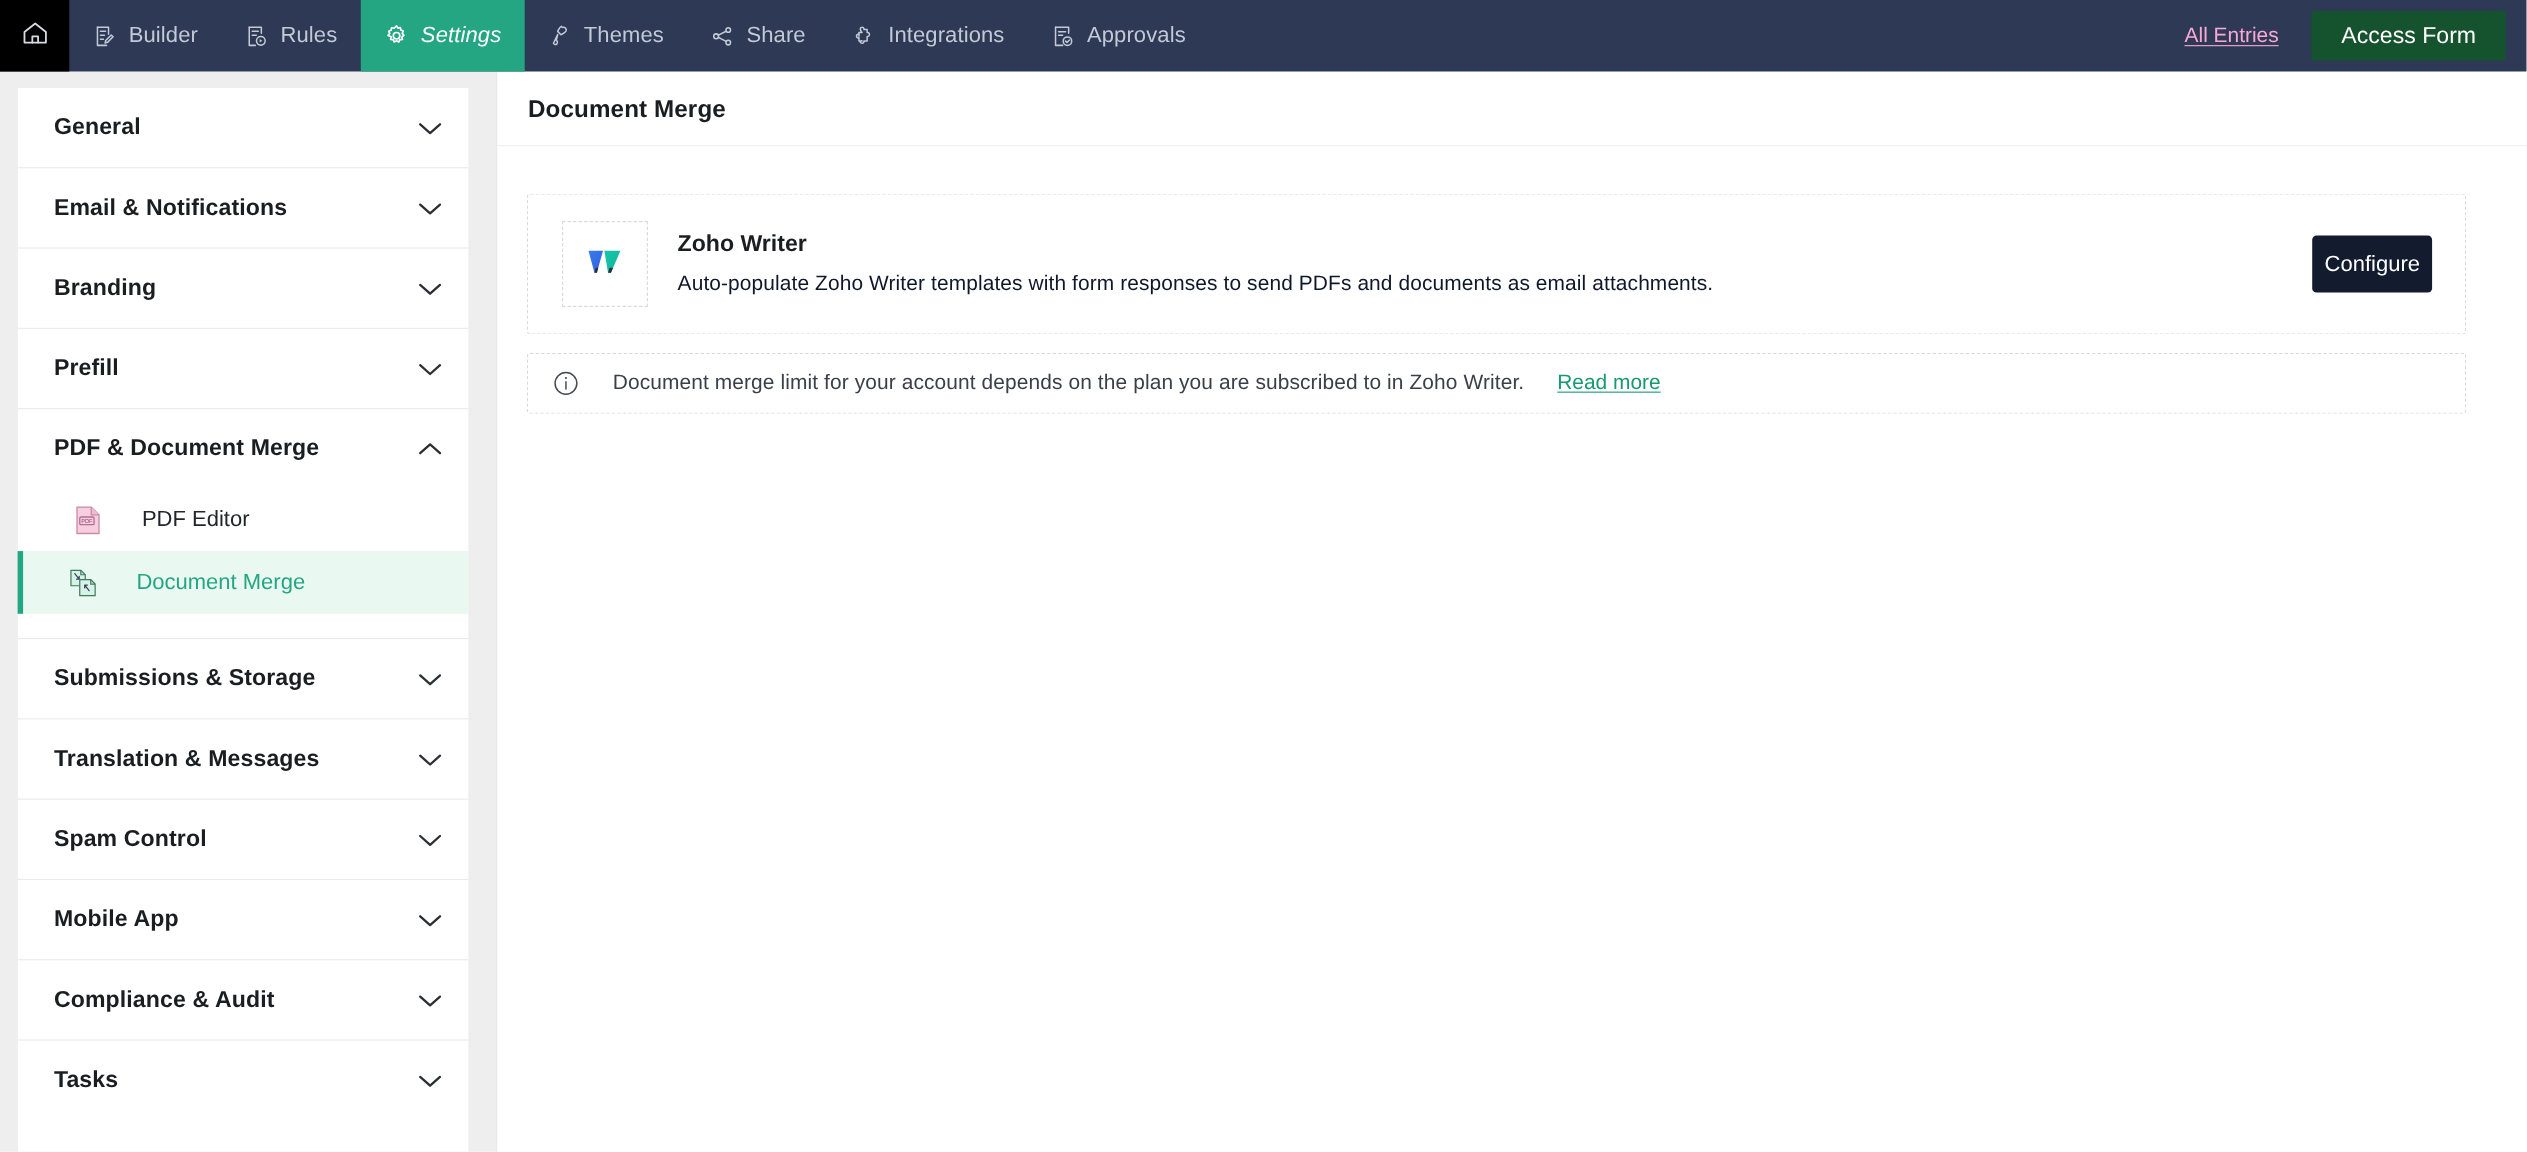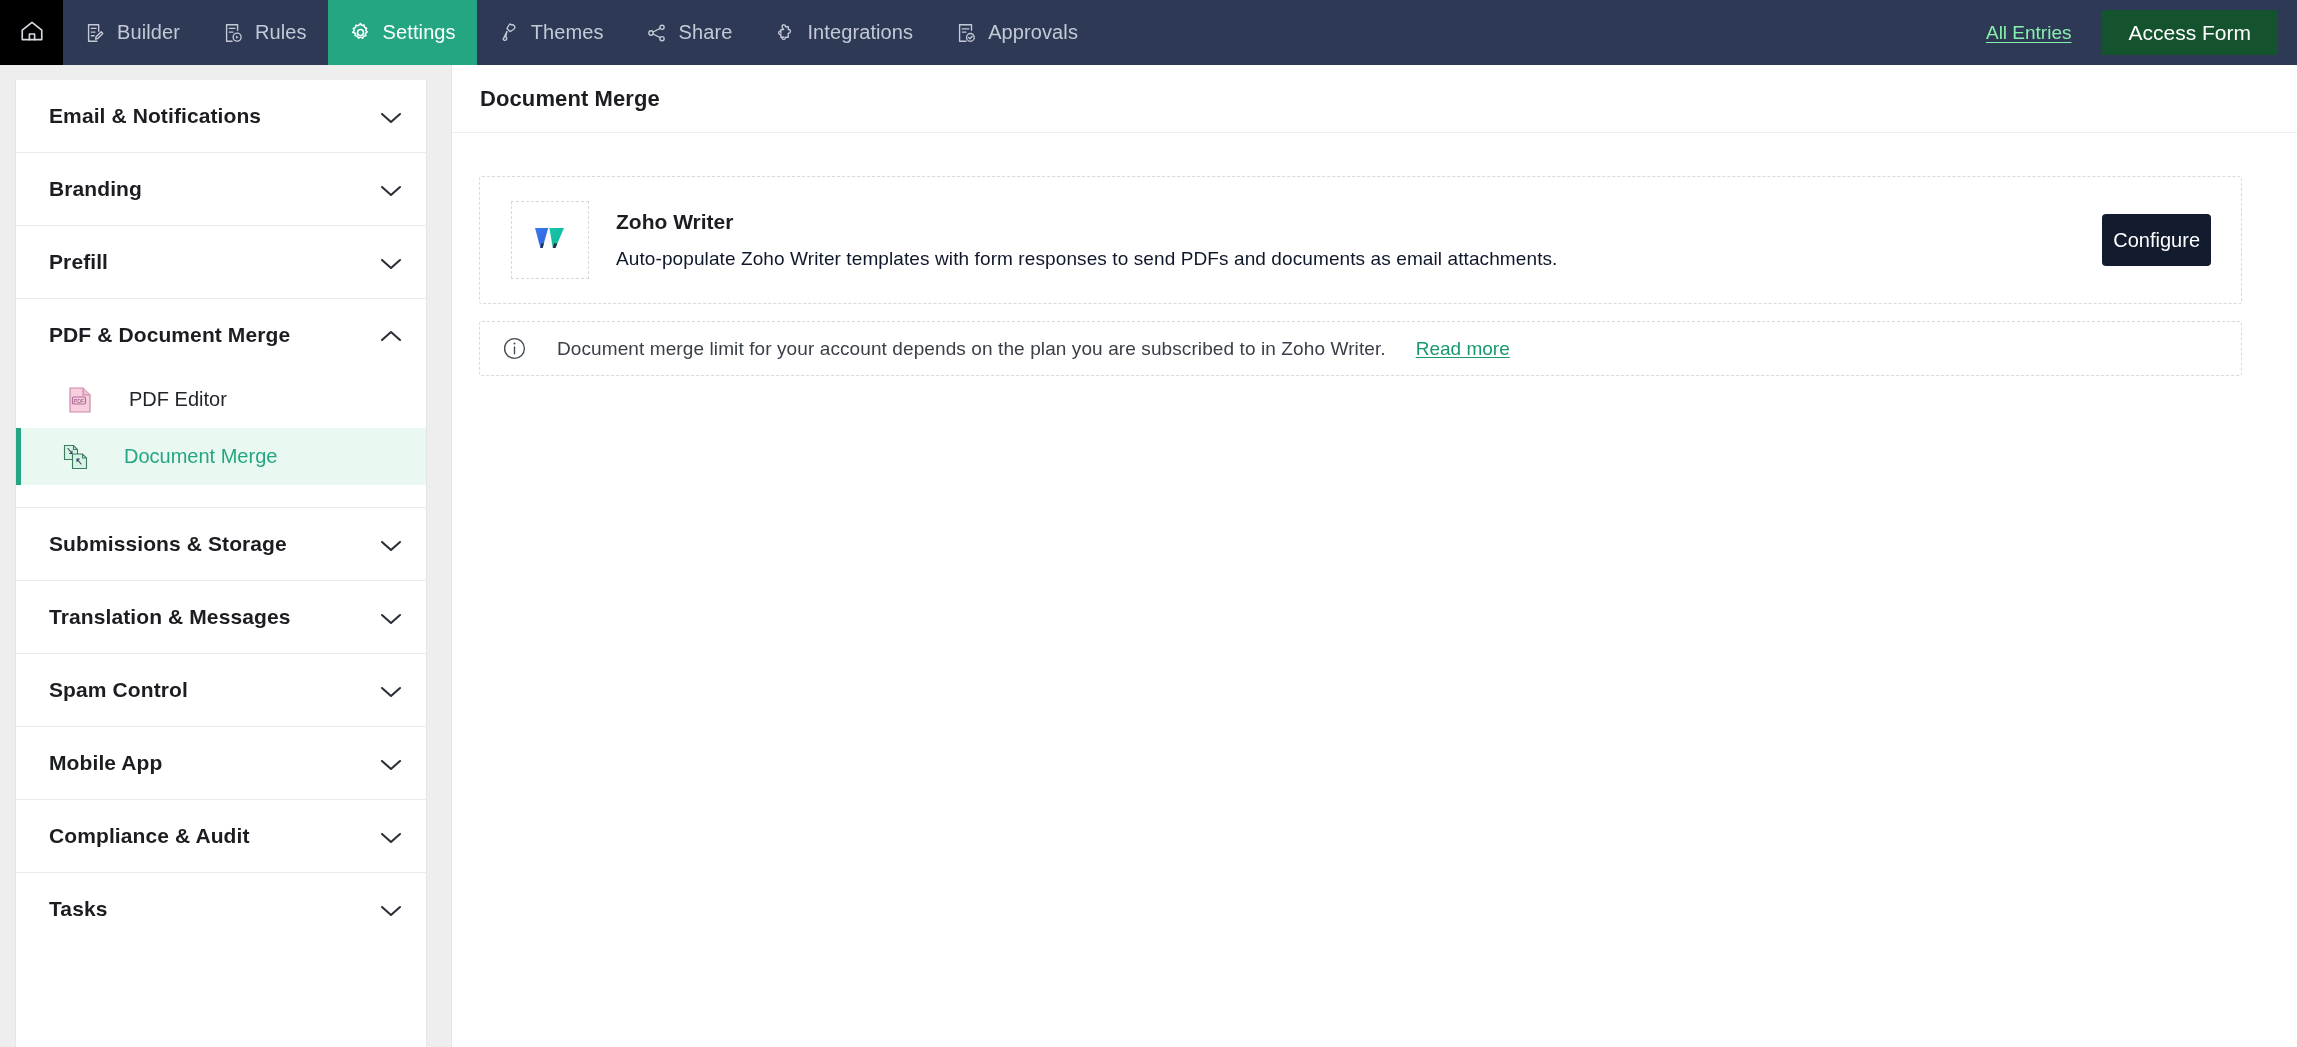--- a/index.html
+++ b/index.html
@@ -40,31 +40,32 @@
     padding: 0 21px;
     color: #c3c9d6;
     font-size: 20px;
     letter-spacing: .1px;
     cursor: pointer;
     white-space: nowrap;
   }
   .nav-item.active {
     background: #24a683;
     color: #ffffff;
+    font-style: italic;
   }
   .nav-item svg { display: block; }
   .nav-spacer { flex: 1 1 auto; }
   .nav-right {
     display: flex;
     align-items: center;
     gap: 0;
     padding-right: 0;
   }
   .all-entries {
-    color: #86efac;
+    color: #f9a8d4;
     font-size: 19px;
     text-decoration: underline;
     text-underline-offset: 3px;
     cursor: pointer;
     margin-right: 30px;
     white-space: nowrap;
   }
   .access-form-btn {
     background: #14532d;
     color: #ffffff;
@@ -345,20 +346,30 @@
     <a class="all-entries">All Entries</a>
     <button class="access-form-btn">Access Form</button>
   </div>
 </div>
 
 <div class="app-body">
 
   <div class="sidebar-wrap">
     <div class="sidebar">
 
+      <div class="side-section">
+        <div class="side-head">
+          <span class="side-head-label">General</span>
+          <span class="chev">
+            <svg width="22" height="13" viewBox="0 0 22 13" fill="none" stroke="#2b2f36" stroke-width="2.1" stroke-linecap="round" stroke-linejoin="round">
+                <path d="M2 3l9 8 9-8"></path>
+              </svg>
+          </span>
+        </div>
+      </div>
 
       <div class="side-section">
         <div class="side-head">
           <span class="side-head-label">Email &amp; Notifications</span>
           <span class="chev">
             <svg width="22" height="13" viewBox="0 0 22 13" fill="none" stroke="#2b2f36" stroke-width="2.1" stroke-linecap="round" stroke-linejoin="round">
                 <path d="M2 3l9 8 9-8"></path>
               </svg>
           </span>
         </div>

